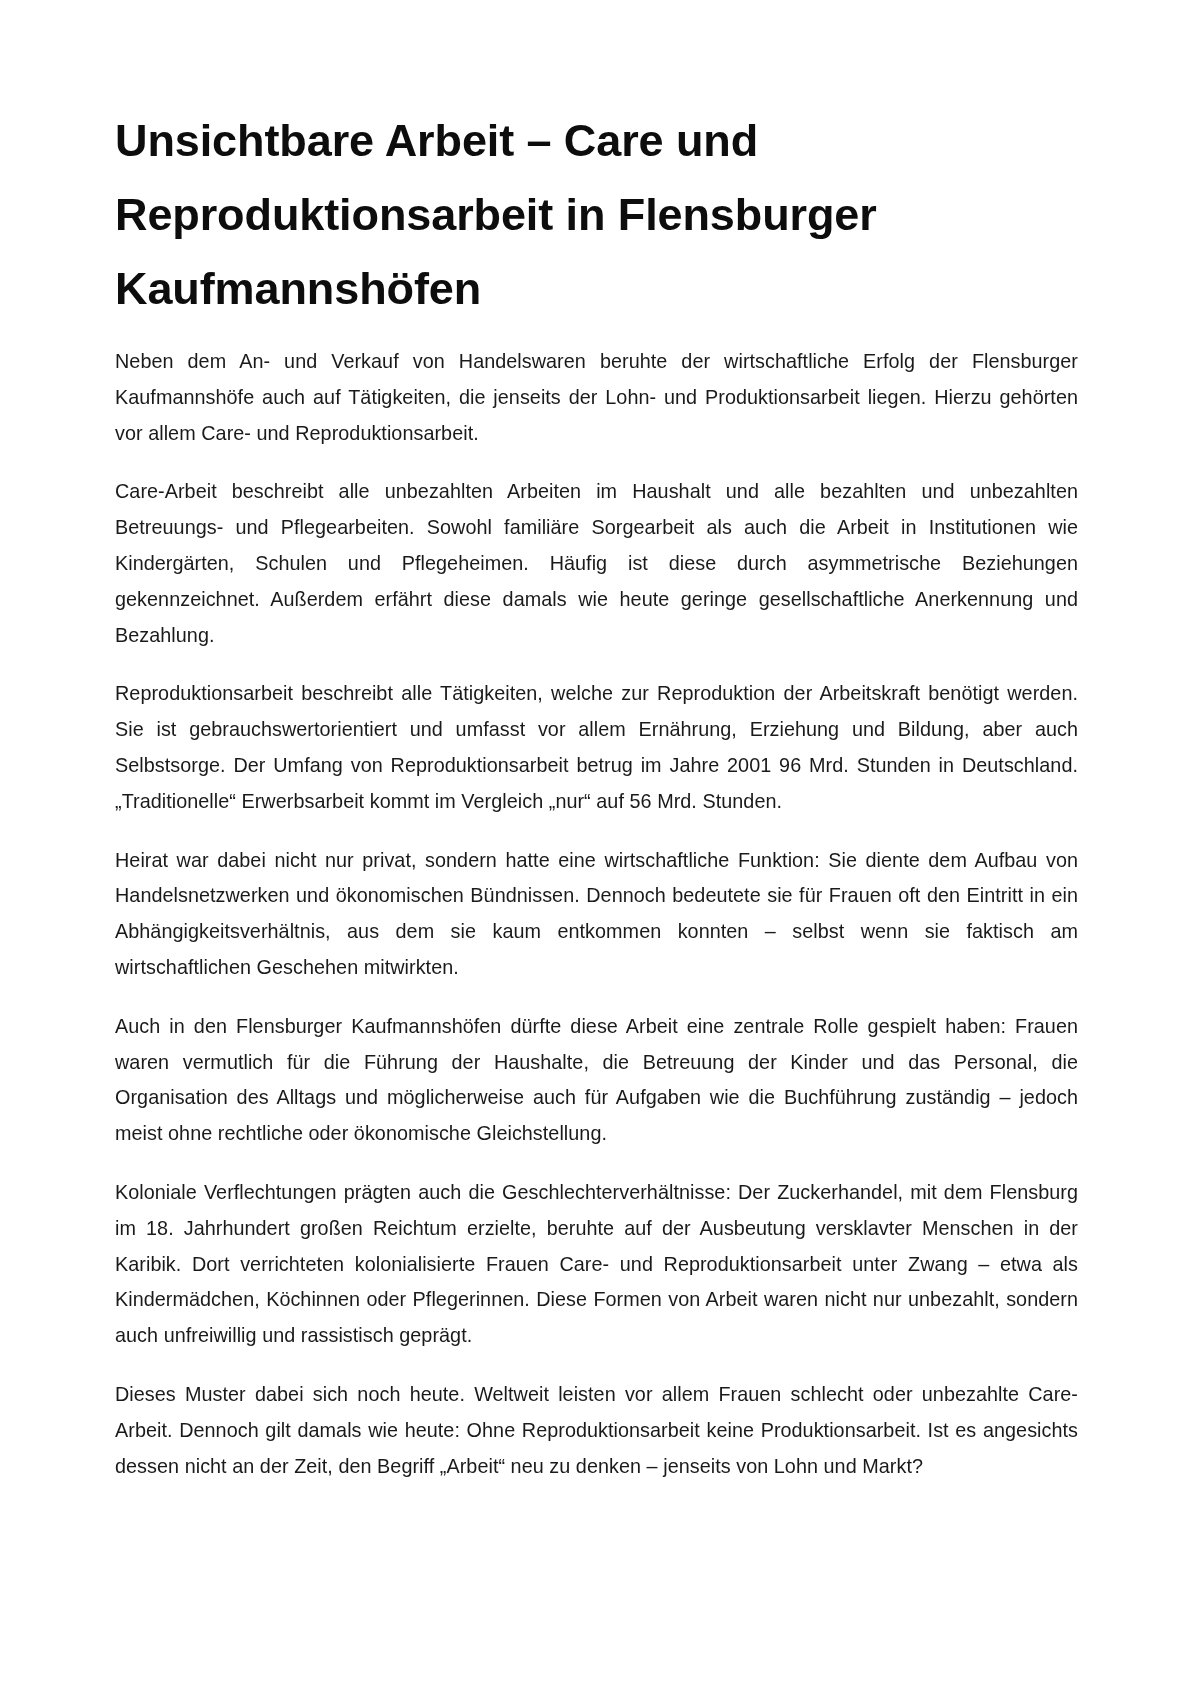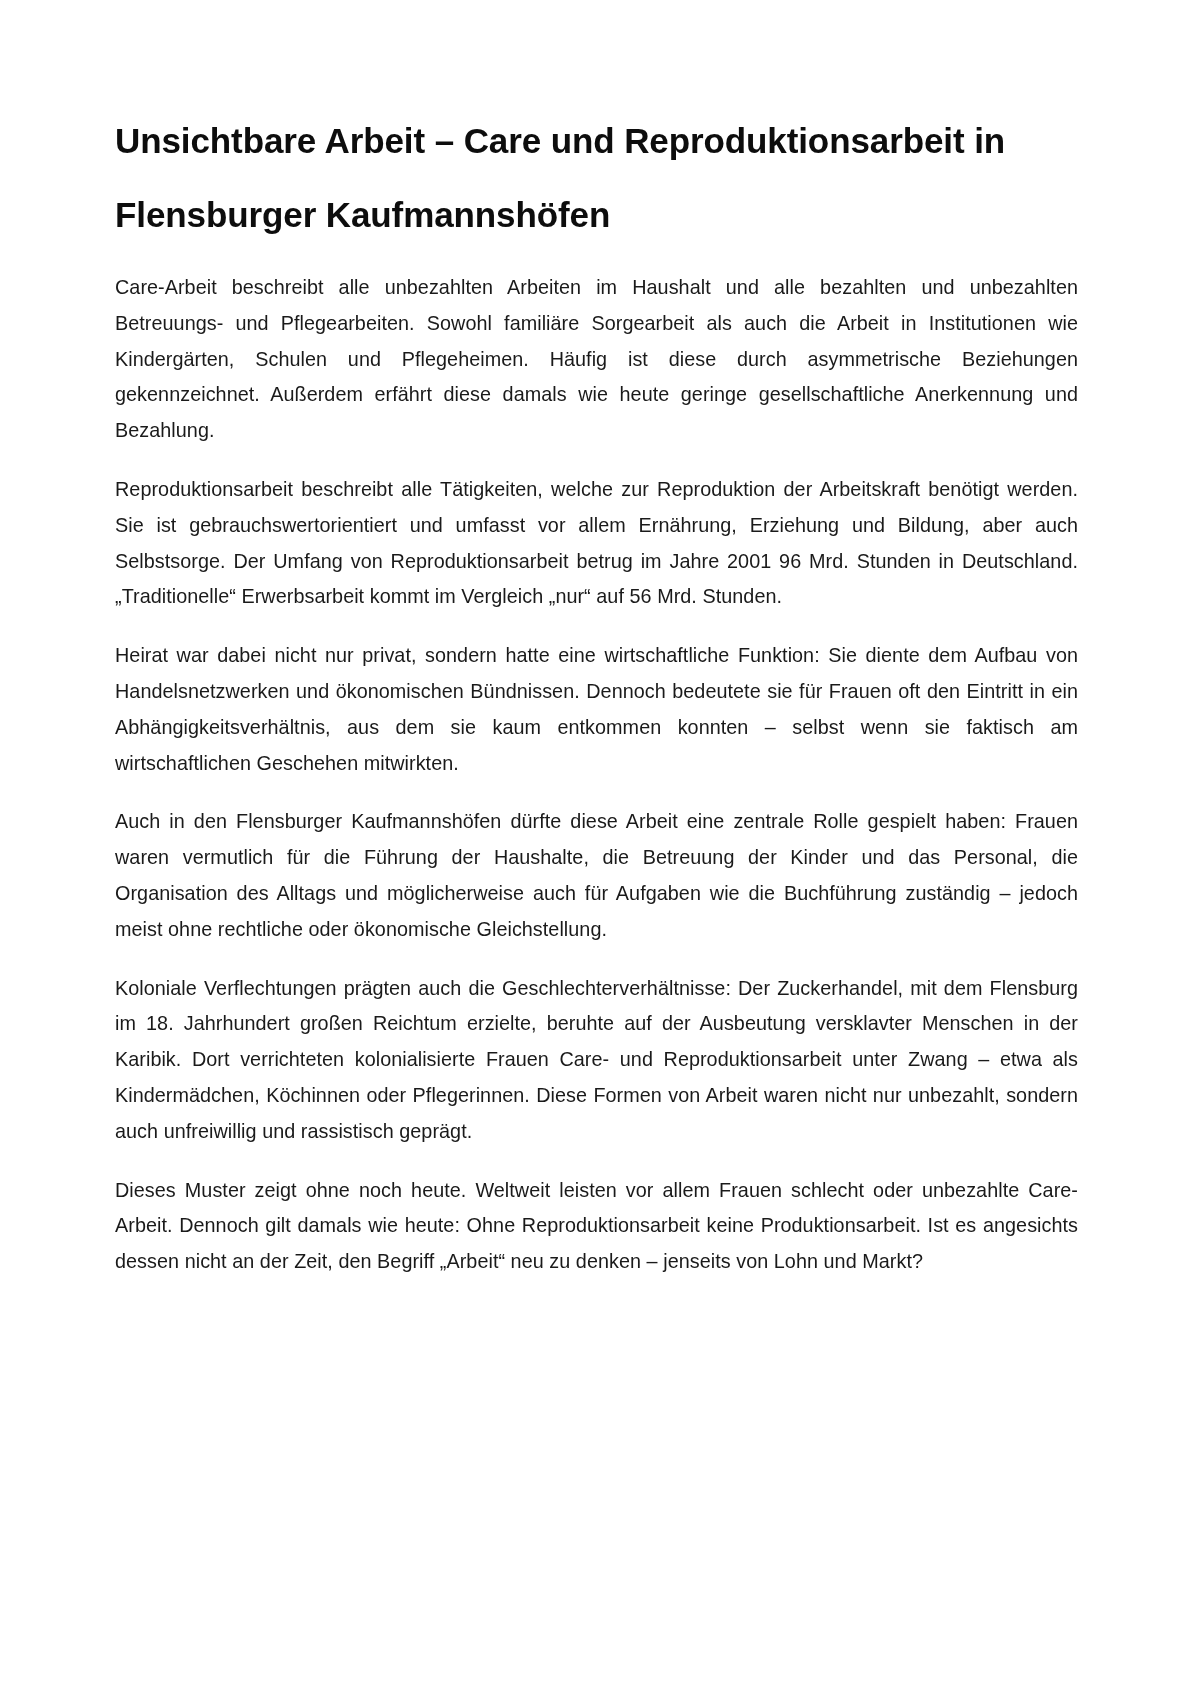--- a/index.html
+++ b/index.html
@@ -18,38 +18,39 @@
     .page {
       position: absolute;
       left: 115px;
       top: 104px;
       width: 963px;
     }
     h1 {
       margin: 0 0 18px 0;
       font-family: "Liberation Sans", sans-serif;
       font-weight: bold;
-      font-size: 35px;
+      font-size: 45px;
       line-height: 74px;
       color: #0d0d0d;
       letter-spacing: -0.1px;
     }
     p {
       margin: 0 0 23px 0;
       font-size: 19.8px;
       line-height: 35.8px;
       text-align: justify;
       color: #1a1a1a;
       letter-spacing: 0.05px;
     }
   </style>
 </head>
 <body>
 
 <div class="page">
   <h1>Unsichtbare Arbeit – Care und Reproduktionsarbeit in Flensburger Kaufmannshöfen</h1>
+  <p>Neben dem An- und Verkauf von Handelswaren beruhte der wirtschaftliche Erfolg der Flensburger Kaufmannshöfe auch auf Tätigkeiten, die jenseits der Lohn- und Produktionsarbeit liegen. Hierzu gehörten vor allem Care- und Reproduktionsarbeit.</p>
   <p>Care-Arbeit beschreibt alle unbezahlten Arbeiten im Haushalt und alle bezahlten und unbezahlten Betreuungs- und Pflegearbeiten. Sowohl familiäre Sorgearbeit als auch die Arbeit in Institutionen wie Kindergärten, Schulen und Pflegeheimen. Häufig ist diese durch asymmetrische Beziehungen gekennzeichnet. Außerdem erfährt diese damals wie heute geringe gesellschaftliche Anerkennung und Bezahlung.</p>
   <p>Reproduktionsarbeit beschreibt alle Tätigkeiten, welche zur Reproduktion der Arbeitskraft benötigt werden. Sie ist gebrauchswertorientiert und umfasst vor allem Ernährung, Erziehung und Bildung, aber auch Selbstsorge. Der Umfang von Reproduktionsarbeit betrug im Jahre 2001 96 Mrd. Stunden in Deutschland. „Traditionelle“ Erwerbsarbeit kommt im Vergleich „nur“ auf 56 Mrd. Stunden.</p>
   <p>Heirat war dabei nicht nur privat, sondern hatte eine wirtschaftliche Funktion: Sie diente dem Aufbau von Handelsnetzwerken und ökonomischen Bündnissen. Dennoch bedeutete sie für Frauen oft den Eintritt in ein Abhängigkeitsverhältnis, aus dem sie kaum entkommen konnten – selbst wenn sie faktisch am wirtschaftlichen Geschehen mitwirkten.</p>
   <p>Auch in den Flensburger Kaufmannshöfen dürfte diese Arbeit eine zentrale Rolle gespielt haben: Frauen waren vermutlich für die Führung der Haushalte, die Betreuung der Kinder und das Personal, die Organisation des Alltags und möglicherweise auch für Aufgaben wie die Buchführung zuständig – jedoch meist ohne rechtliche oder ökonomische Gleichstellung.</p>
   <p>Koloniale Verflechtungen prägten auch die Geschlechterverhältnisse: Der Zuckerhandel, mit dem Flensburg im 18. Jahrhundert großen Reichtum erzielte, beruhte auf der Ausbeutung versklavter Menschen in der Karibik. Dort verrichteten kolonialisierte Frauen Care- und Reproduktionsarbeit unter Zwang – etwa als Kindermädchen, Köchinnen oder Pflegerinnen. Diese Formen von Arbeit waren nicht nur unbezahlt, sondern auch unfreiwillig und rassistisch geprägt.</p>
-  <p>Dieses Muster zeigt ohne noch heute. Weltweit leisten vor allem Frauen schlecht oder unbezahlte Care-Arbeit. Dennoch gilt damals wie heute: Ohne Reproduktionsarbeit keine Produktionsarbeit. Ist es angesichts dessen nicht an der Zeit, den Begriff „Arbeit“ neu zu denken – jenseits von Lohn und Markt?</p>
+  <p>Dieses Muster dabei sich noch heute. Weltweit leisten vor allem Frauen schlecht oder unbezahlte Care-Arbeit. Dennoch gilt damals wie heute: Ohne Reproduktionsarbeit keine Produktionsarbeit. Ist es angesichts dessen nicht an der Zeit, den Begriff „Arbeit“ neu zu denken – jenseits von Lohn und Markt?</p>
 </div>
 
 </body></html>

